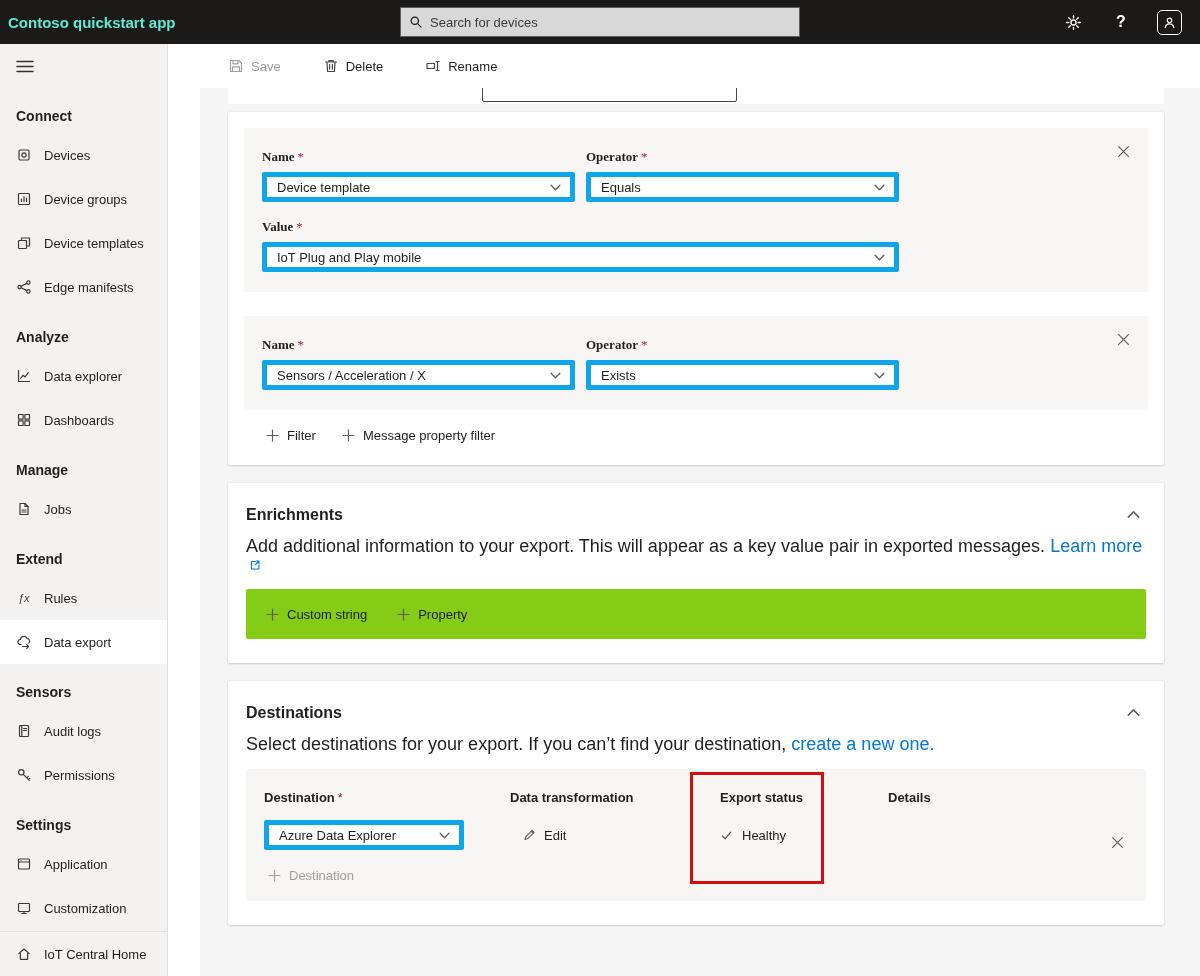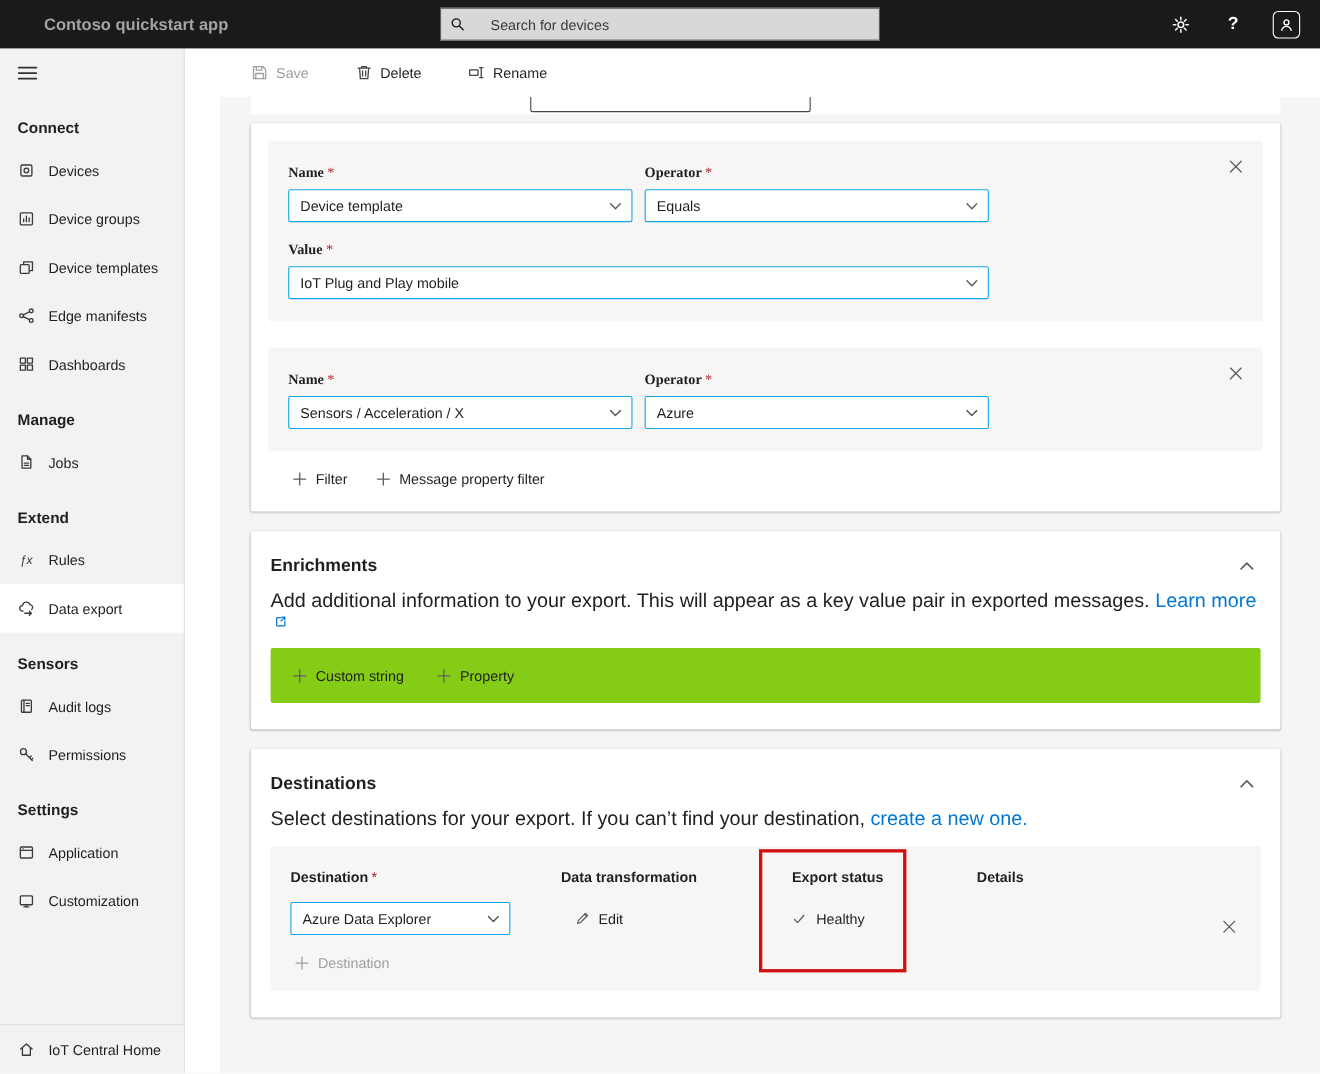--- a/index.html
+++ b/index.html
@@ -2,22 +2,22 @@
 <html><head>
 <meta charset="utf-8">
 <style>
   * { margin:0; padding:0; box-sizing:border-box; }
   html,body { width:1200px; height:976px; overflow:hidden; }
   body { font-family:"Liberation Sans", sans-serif; font-size:13px; color:#201f1e; background:#fff; position:relative; }
   button { font-family:inherit; cursor:pointer; }
 
   
   .topbar { position:absolute; top:0; left:0; width:1200px; height:44px; background:#1b1a19; display:flex; align-items:center; z-index:5; }
-  .app-title { color:#a3a3a3; font-size:15px; font-weight:700; padding-left:40px; }
-  .search-box { position:absolute; left:400px; top:7px; width:400px; height:30px; background:#d8d8d8; border:1px solid #605e5c; display:flex; align-items:center; padding:0 8px; gap:23px; }
+  .app-title { color:#5eead4; font-size:15px; font-weight:700; padding-left:8px; }
+  .search-box { position:absolute; left:400px; top:7px; width:400px; height:30px; background:#d8d8d8; border:1px solid #605e5c; display:flex; align-items:center; padding:0 8px; gap:7px; }
   .search-box input { flex:1; border:none; background:transparent; outline:none; font-size:13px; color:#201f1e; font-family:inherit; }
   .search-box input::placeholder { color:#3b3a39; }
   .topbar-actions { position:absolute; right:10px; top:0; height:44px; display:flex; align-items:center; gap:6px; }
   .tb-icon-btn { width:42px; height:44px; background:none; border:none; color:#fff; display:flex; align-items:center; justify-content:center; }
   .help-glyph { font-size:16px; font-weight:700; color:#fff; }
   .avatar-box { width:25px; height:25px; border:1.5px solid #fff; border-radius:5px; display:flex; align-items:center; justify-content:center; }
 
   
   .sidebar { position:absolute; left:0; top:44px; bottom:0; width:168px; background:#f3f2f1; border-right:1px solid #e1dfdd; }
   .hamburger { height:44px; width:100%; background:none; border:none; display:flex; align-items:center; padding:0 16px; }
@@ -44,21 +44,21 @@
 
   .panel { background:#f7f6f5; padding:20px 18px; position:relative; border-radius:2px; }
   .panel + .panel { margin-top:24px; }
   .field-row { display:flex; gap:11px; }
   .field { width:313px; }
   .field.wide { width:637px; }
   .field-label { font-size:13px; font-weight:700; margin-bottom:7px; line-height:17px;font-family:Liberation Serif, serif; }
   .req { color:#a4262c; margin-left:3px; font-weight:400; }
   .row-gap { margin-top:16px; }
 
-  .dd { height:30px; background:#fff; border:1px solid #0ea5e9; border-radius:2px; display:flex; align-items:center; justify-content:space-between; padding:0 9px 0 10px; cursor:pointer; }
+  .dd { height:30px; background:#fff; border:5px solid #0ea5e9; border-radius:2px; display:flex; align-items:center; justify-content:space-between; padding:0 9px 0 10px; cursor:pointer; }
   .dd-value { font-size:13px; color:#201f1e; white-space:nowrap; overflow:hidden; }
   .chev { color:#605e5c; display:flex; }
 
   .x-btn { position:absolute; top:10px; right:12px; width:26px; height:26px; background:none; border:none; color:#605e5c; display:flex; align-items:center; justify-content:center; }
   .collapse-btn { position:absolute; top:20px; right:18px; width:26px; height:22px; background:none; border:none; color:#605e5c; display:flex; align-items:center; justify-content:center; }
 
   .plus-btn { display:flex; align-items:center; gap:8px; background:none; border:none; font-size:13px; color:#201f1e; }
   .plus-btn .plus { color:#605e5c; display:flex; }
   .plus-btn.disabled, .plus-btn.disabled .plus { color:#a19f9d; }
   .links-row { display:flex; gap:26px; margin-top:18px; padding-left:22px; }
@@ -173,21 +173,31 @@
         <svg width="16" height="16" viewBox="0 0 16 16" fill="none" stroke="#3b3a39" stroke-width="1.2" stroke-linecap="round" stroke-linejoin="round">
           <circle cx="3.6" cy="8" r="1.7"></circle>
             <circle cx="12.4" cy="3.6" r="1.7"></circle>
             <circle cx="12.4" cy="12.4" r="1.7"></circle>
           <path d="M5.2 7.2l5.6-2.8M5.2 8.8l5.6 2.8"></path>
         </svg>
       </span>
       <span>Edge manifests</span>
     </div>
 
-
+    <div class="nav-section-header">Analyze</div>
+
+    <div class="nav-item">
+      <span class="nav-icon">
+        <svg width="16" height="16" viewBox="0 0 16 16" fill="none" stroke="#3b3a39" stroke-width="1.2" stroke-linecap="round" stroke-linejoin="round">
+          <path d="M2.5 2.5v11h11"></path>
+            <path d="M4.5 10.5L7 7.3l2.1 1.6 3.2-4.2"></path>
+        </svg>
+      </span>
+      <span>Data explorer</span>
+    </div>
 
     <div class="nav-item">
       <span class="nav-icon">
         <svg width="16" height="16" viewBox="0 0 16 16" fill="none" stroke="#3b3a39" stroke-width="1.2" stroke-linejoin="round">
           <rect x="2.5" y="2.5" width="4.6" height="4.6"></rect>
             <rect x="8.9" y="2.5" width="4.6" height="4.6"></rect>
           <rect x="2.5" y="8.9" width="4.6" height="4.6"></rect>
             <rect x="8.9" y="8.9" width="4.6" height="4.6"></rect>
         </svg>
       </span>
@@ -391,21 +401,21 @@
               <span class="chev">
                 <svg width="11" height="7" viewBox="0 0 10 6" fill="none" stroke="currentColor" stroke-width="1.2" stroke-linecap="round" stroke-linejoin="round">
                     <path d="M1 1l4 4 4-4"></path>
                   </svg>
               </span>
             </div>
           </div>
           <div class="field">
             <div class="field-label"><span>Operator</span><span class="req">*</span></div>
             <div class="dd">
-              <span class="dd-value">Azure</span>
+              <span class="dd-value">Exists</span>
               <span class="chev">
                 <svg width="11" height="7" viewBox="0 0 10 6" fill="none" stroke="currentColor" stroke-width="1.2" stroke-linecap="round" stroke-linejoin="round">
                     <path d="M1 1l4 4 4-4"></path>
                   </svg>
               </span>
             </div>
           </div>
         </div>
       </div>
 

